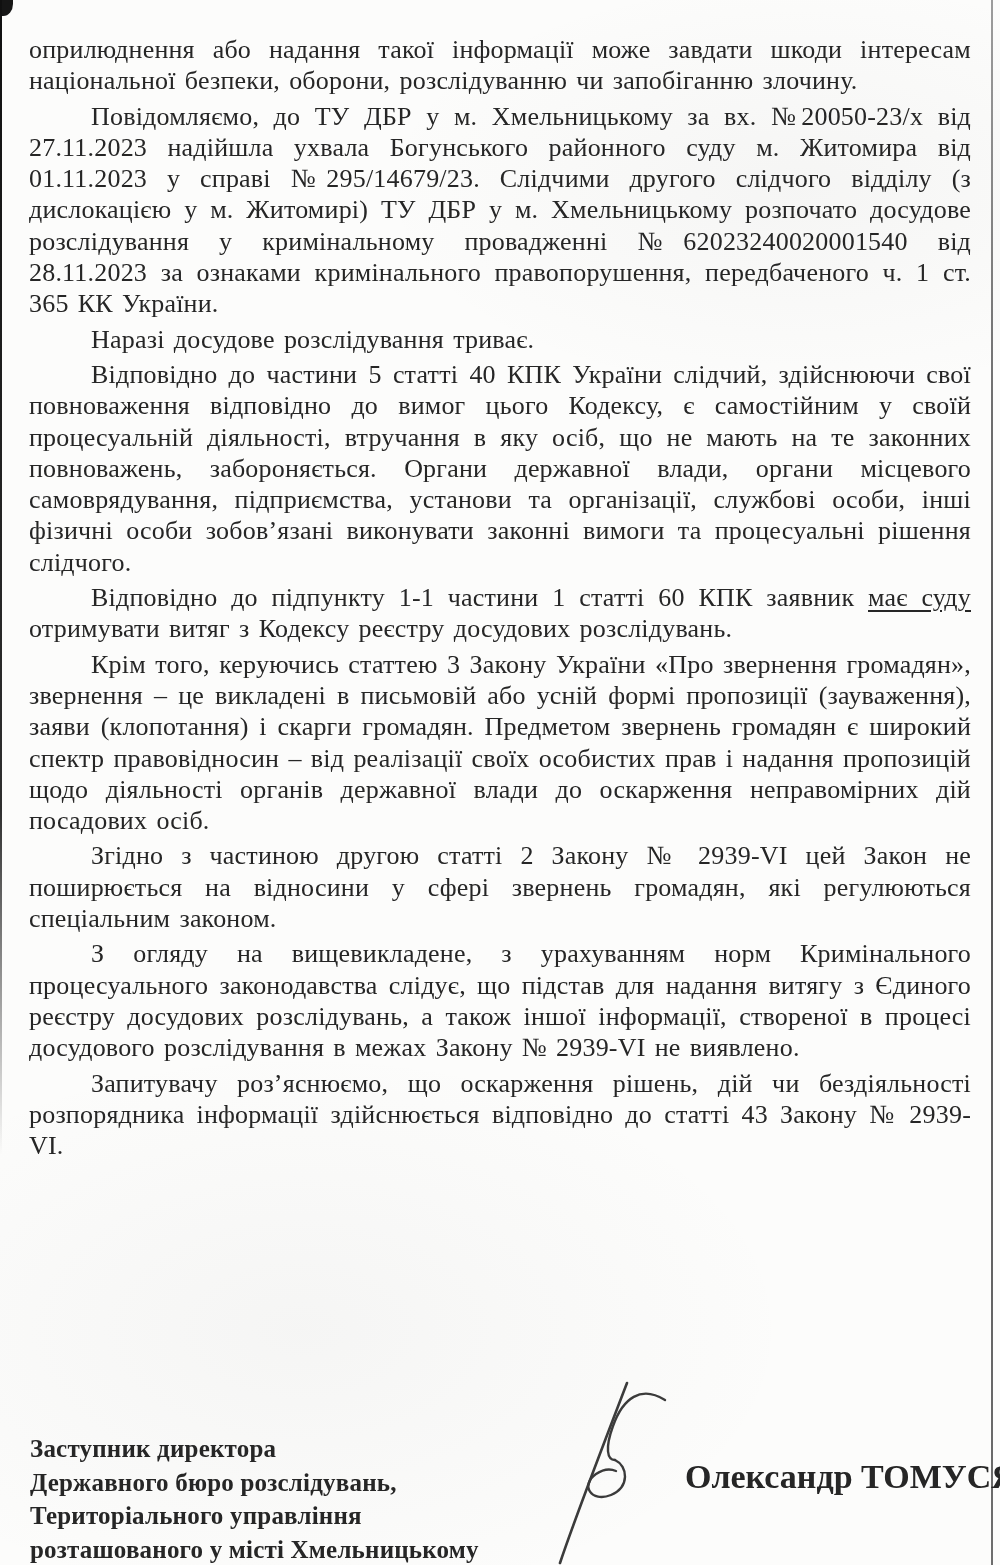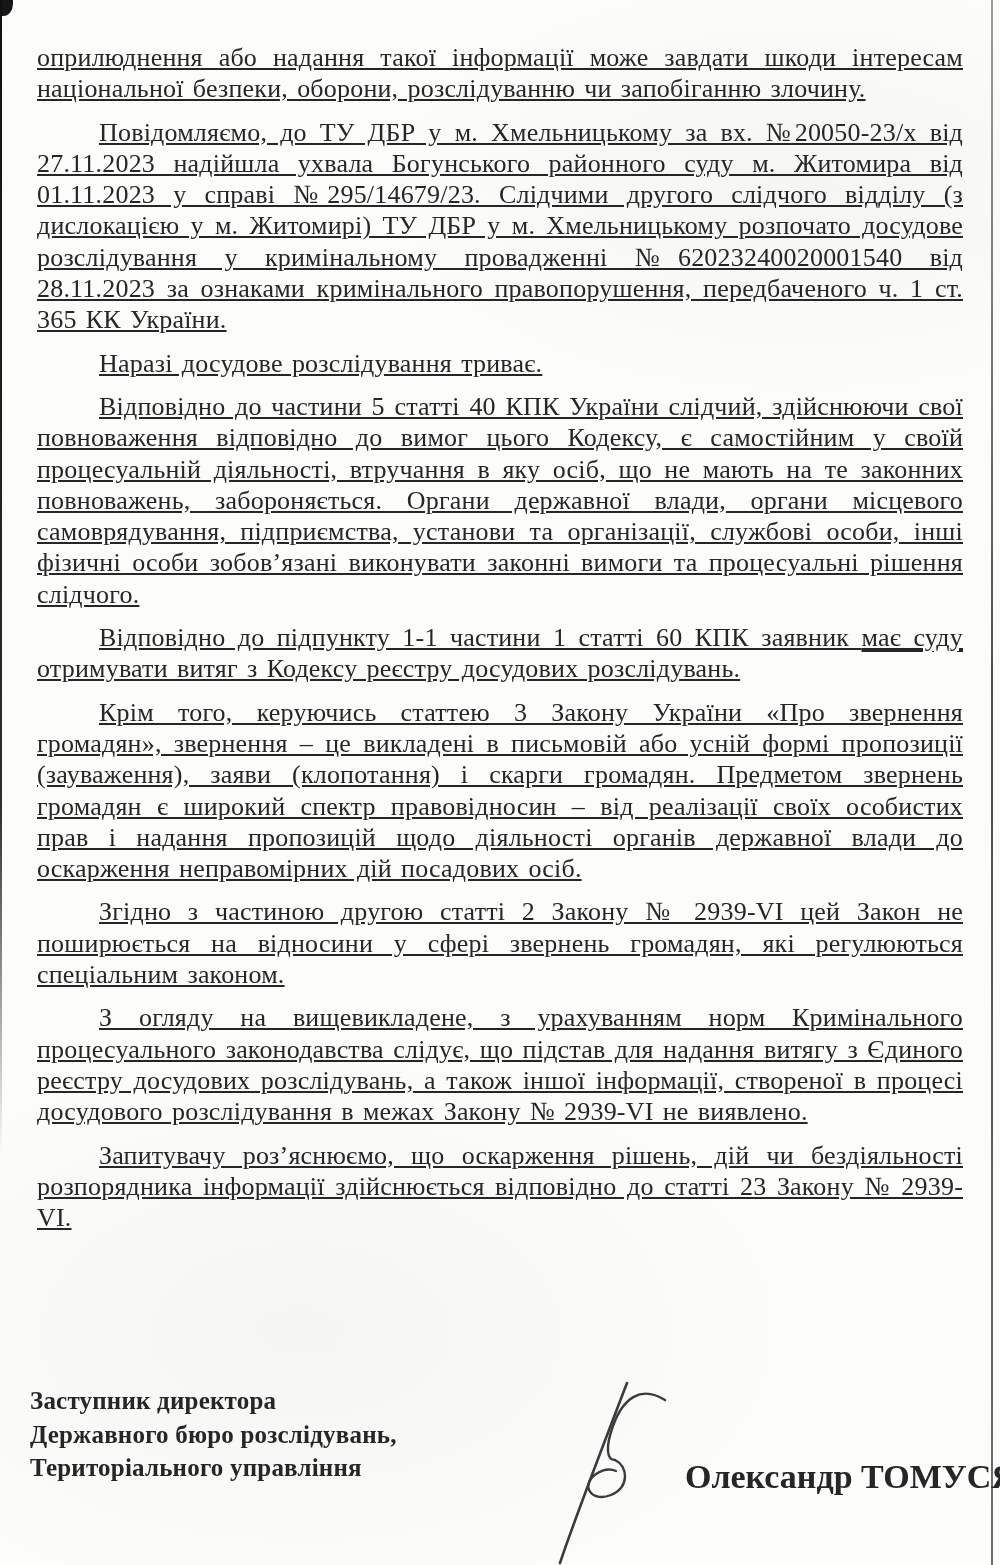--- a/index.html
+++ b/index.html
@@ -49,36 +49,35 @@
     left: 25px;
     top: 30px;
     width: 950px;
     text-align: justify;
     font-size: 26px;
     line-height: 31.3px;
     word-spacing: 2.5px;
     letter-spacing: 0.2px;
   }
   .para {
-    margin: 12px;
+    margin: 4px;
     text-indent: 62px;
-    text-decoration: underline;
   }
   .para.noindent {
     text-indent: 0;
   }
   .u {
     text-decoration: underline;
     text-underline-offset: 4px;
   }
   
   .sig-titles {
     position: absolute;
     left: 30px;
-    top: 1384px;
+    top: 1432px;
     font-weight: bold;
     font-size: 25px;
     line-height: 33.6px;
     letter-spacing: 0.2px;
     white-space: nowrap;
   }
   .sig-name {
     position: absolute;
     left: 685px;
     top: 1458px;
@@ -105,27 +104,28 @@
 
   <div class="body-text">
     <p class="para noindent">оприлюднення або надання такої інформації може завдати шкоди інтересам національної безпеки, оборони, розслідуванню чи запобіганню злочину.</p>
     <p class="para">Повідомляємо, до ТУ ДБР у м. Хмельницькому за вх. №20050-23/х від 27.11.2023 надійшла ухвала Богунського районного суду м. Житомира від 01.11.2023 у справі №295/14679/23. Слідчими другого слідчого відділу (з дислокацією у м. Житомирі) ТУ ДБР у м. Хмельницькому розпочато досудове розслідування у кримінальному провадженні №62023240020001540 від 28.11.2023 за ознаками кримінального правопорушення, передбаченого ч. 1 ст. 365 КК України.</p>
     <p class="para">Наразі досудове розслідування триває.</p>
     <p class="para">Відповідно до частини 5 статті 40 КПК України слідчий, здійснюючи свої повноваження відповідно до вимог цього Кодексу, є самостійним у своїй процесуальній діяльності, втручання в яку осіб, що не мають на те законних повноважень, забороняється. Органи державної влади, органи місцевого самоврядування, підприємства, установи та організації, службові особи, інші фізичні особи зобов’язані виконувати законні вимоги та процесуальні рішення слідчого.</p>
     <p class="para"><span>Відповідно до підпункту 1-1 частини 1 статті 60 КПК заявник </span><span class="u">має суду</span><span> отримувати витяг з Кодексу реєстру досудових розслідувань.</span></p>
     <p class="para">Крім того, керуючись статтею 3 Закону України «Про звернення громадян», звернення – це викладені в письмовій або усній формі пропозиції (зауваження), заяви (клопотання) і скарги громадян. Предметом звернень громадян є широкий спектр правовідносин – від реалізації своїх особистих прав і надання пропозицій щодо діяльності органів державної влади до оскарження неправомірних дій посадових осіб.</p>
     <p class="para">Згідно з частиною другою статті 2 Закону № 2939-VI цей Закон не поширюється на відносини у сфері звернень громадян, які регулюються спеціальним законом.</p>
     <p class="para">З огляду на вищевикладене, з урахуванням норм Кримінального процесуального законодавства слідує, що підстав для надання витягу з Єдиного реєстру досудових розслідувань, а також іншої інформації, створеної в процесі досудового розслідування в межах Закону № 2939-VI не виявлено.</p>
-    <p class="para">Запитувачу роз’яснюємо, що оскарження рішень, дій чи бездіяльності розпорядника інформації здійснюється відповідно до статті 23 Закону № 2939-VI.</p>
+    <p class="para">Запитувачу роз’яснюємо, що оскарження рішень, дій чи бездіяльності розпорядника інформації здійснюється відповідно до статті 43 Закону № 2939-VI.</p>
   </div>
 
   <div class="sig-titles">
     <div>Заступник директора</div>
     <div>Державного бюро розслідувань,</div>
     <div>Територіального управління</div>
+    <div>розташованого у місті Хмельницькому</div>
   </div>
 
   <svg class="sig-scribble" viewBox="0 0 190 197" fill="none" xmlns="http://www.w3.org/2000/svg">
     <path d="M 55 195 C 70 150 104 62 122 15" stroke="#3b3b3b" stroke-width="2.6" stroke-linecap="round"></path>
     <path d="M 160 32 C 136 17 118 30 108 58 C 100 80 102 92 110 92" stroke="#3b3b3b" stroke-width="2.4" stroke-linecap="round"></path>
     <path d="M 110 92 C 123 98 125 119 106 127 C 86 135 75 117 91 106 C 97 102 104 100 111 103" stroke="#3b3b3b" stroke-width="2.4" stroke-linecap="round"></path>
   </svg>
 
   <div class="sig-name">Олександр ТОМУСЯК</div>
 

